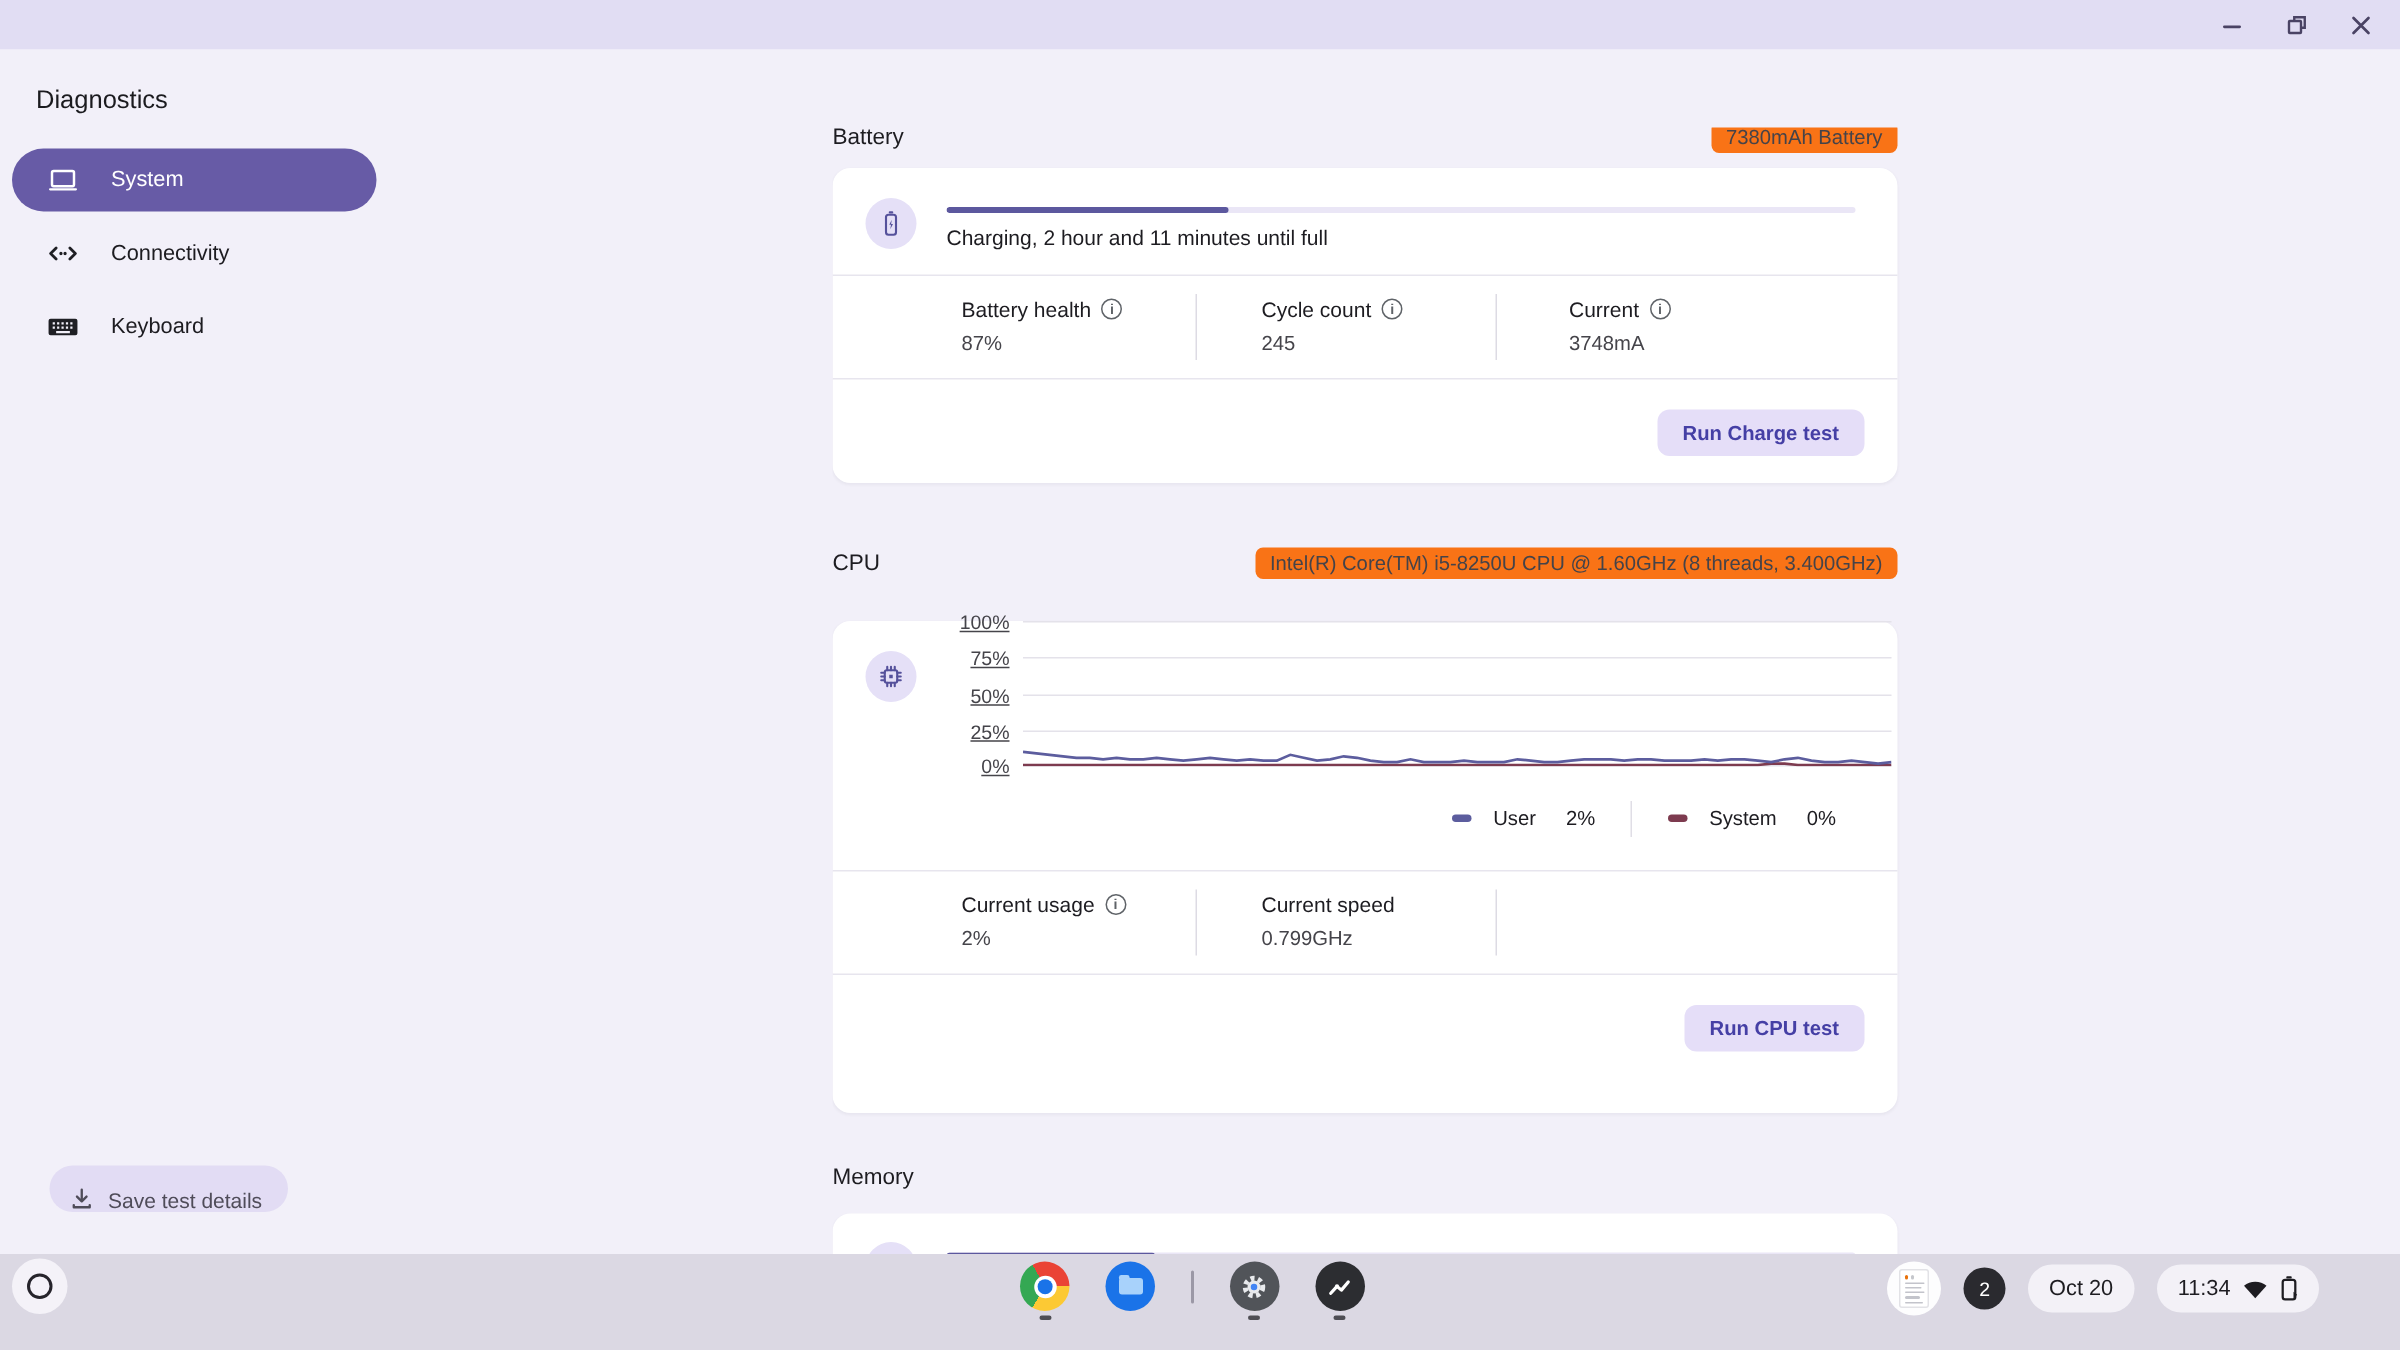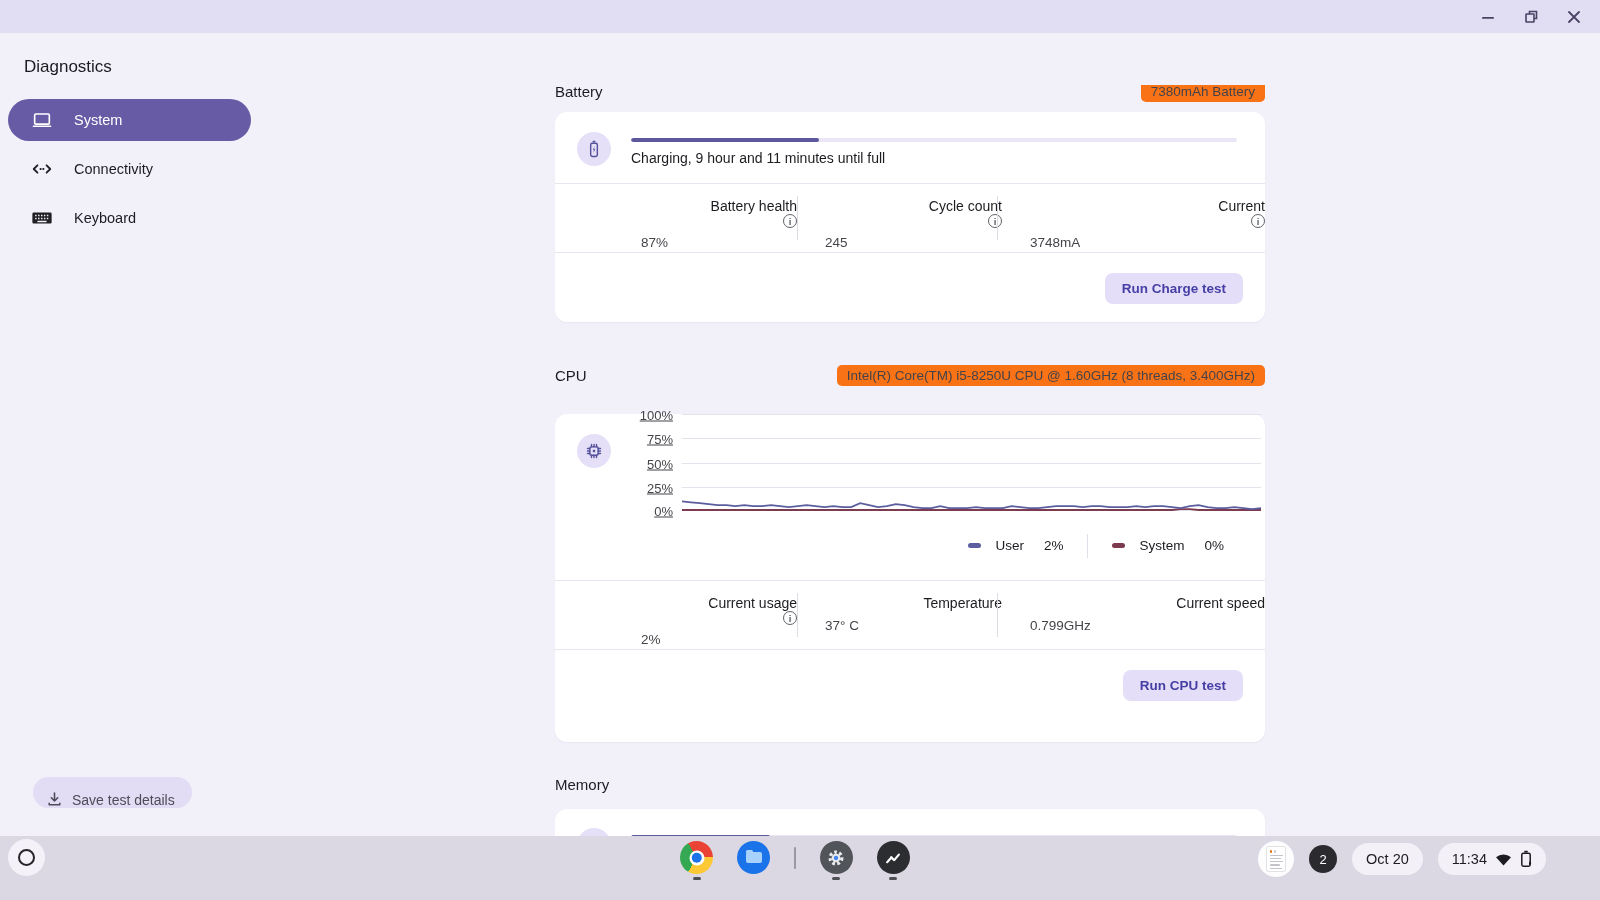--- a/index.html
+++ b/index.html
@@ -34,23 +34,23 @@
   .icon-circle { position:absolute; left:22px; width:34px; height:34px; border-radius:50%; background:#e5e0f7; display:flex; align-items:center; justify-content:center; }
 
   .divider { height:1px; background:#e7e5ee; width:100%; }
 
   .charge-row { position:relative; height:71px; padding:26px 28px 0 76px; }
   .progress-track { height:4px; border-radius:2px; background:#eae6f6; overflow:hidden; }
   .progress-fill { height:100%; border-radius:2px; background:#5c589e; width:0; }
   .charge-text { margin-top:8px; font-size:14px; color:#1d1c21; }
 
   .stats-row { position:relative; height:68px; display:grid; grid-template-columns:242px 205px auto; padding-top:14px; }
-  .stat { padding-left:28px; }
+  .stat { padding-left:44px; }
   .stat.col1 { padding-left:86px; }
-  .stat-label { display:flex; align-items:flex-end; font-size:14px; color:#1d1c21;flex-direction:column; }
+  .stat-label { display:flex; align-items:center; font-size:14px; color:#1d1c21; }
   .stat-value { margin-top:7px; font-size:13.5px; color:#45444a; }
   .info-icon { width:14px; height:14px; border:1.4px solid #5f6368; border-radius:50%; display:inline-flex; align-items:center; justify-content:center; font-size:9.5px; font-weight:700; color:#5f6368; margin-left:7px; flex:none; }
   .vsep { position:absolute; top:12px; width:1px; height:44px; background:#dddbe4; }
   .vsep.v1 { left:242px; } .vsep.v2 { left:442px; }
 
   .button-row { height:70px; display:flex; justify-content:flex-end; align-items:center; padding-right:22px; }
   .run-btn { background:#e5def8; color:#453fa5; font-size:13.5px; font-weight:600; border:none; border-radius:8px; padding:8px 17px; cursor:pointer; font-family:inherit; }
 
   
   .chart-plot { position:relative; height:97px; margin:28px 4px 0 127px; }
@@ -180,21 +180,21 @@
           <div class="icon-circle" style="top:20px;">
             <svg width="20" height="20" viewBox="0 0 24 24" fill="none" stroke="#55519b" stroke-width="1.7">
               <rect x="8" y="5" width="8" height="16" rx="2"></rect>
               <rect x="10.2" y="2.2" width="3.6" height="1.8" rx="0.8" fill="#55519b" stroke="none"></rect>
               <path d="M12.6 9 L10.6 13 H12 L11.4 16.5 L13.6 12.3 H12.1 Z" fill="#55519b" stroke="none"></path>
             </svg>
           </div>
           <div class="progress-track">
             <div class="progress-fill" style="width: 31%;"></div>
           </div>
-          <div class="charge-text">Charging, 9 hour and 11 minutes until full</div>
+          <div class="charge-text">Charging, 2 hour and 11 minutes until full</div>
         </div>
         <div class="divider"></div>
         <div class="stats-row">
           <span class="vsep v1"></span>
           <span class="vsep v2"></span>
           <div class="stat col1">
             <div class="stat-label">
                 <span>Battery health</span>
                 <span class="info-icon">i</span>
               </div>
@@ -267,26 +267,20 @@
         <div class="divider cpu-divider"></div>
         <div class="stats-row">
           <span class="vsep v1"></span>
           <span class="vsep v2"></span>
           <div class="stat col1">
             <div class="stat-label">
                 <span>Current usage</span>
                 <span class="info-icon">i</span>
               </div>
             <div class="stat-value">2%</div>
-          </div>
-          <div class="stat">
-            <div class="stat-label">
-                <span>Temperature</span>
-              </div>
-            <div class="stat-value">37° C</div>
           </div>
           <div class="stat">
             <div class="stat-label">
                 <span>Current speed</span>
               </div>
             <div class="stat-value">0.799GHz</div>
           </div>
         </div>
         <div class="divider"></div>
         <div class="button-row">

